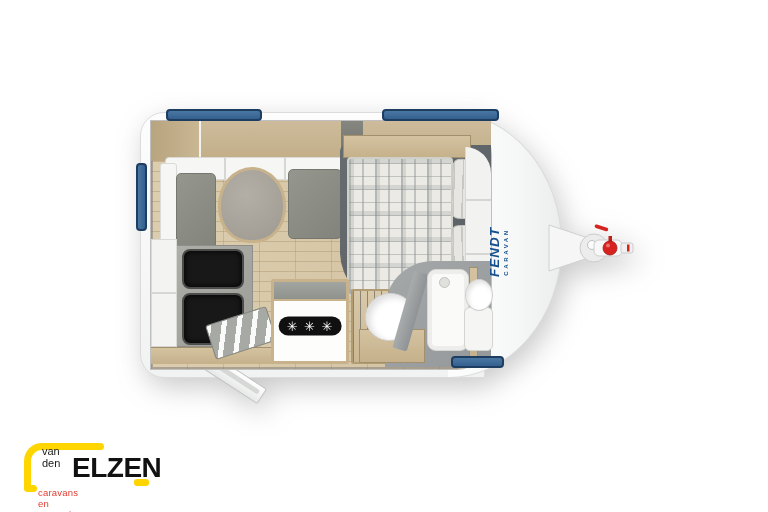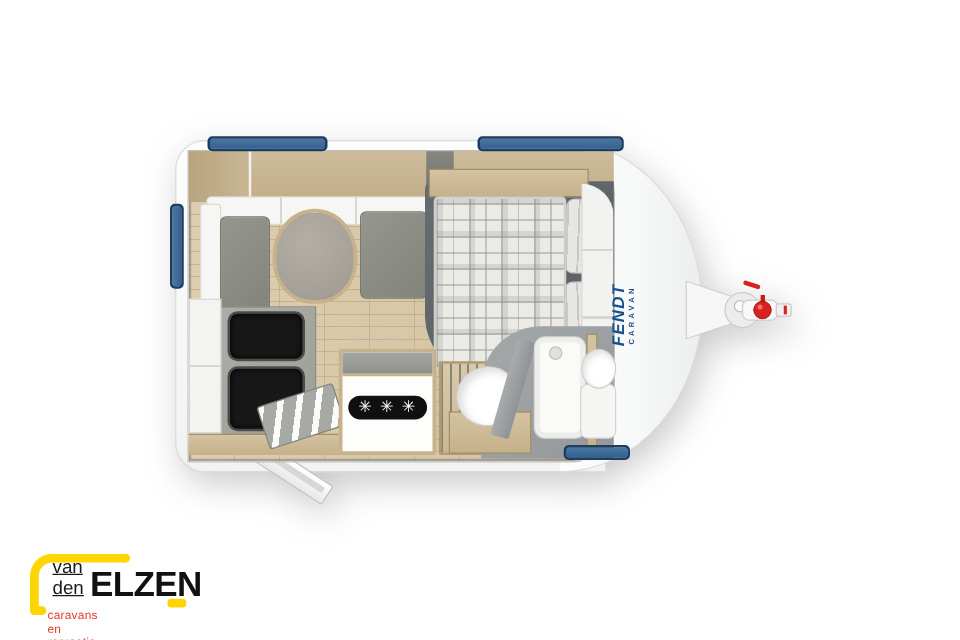--- a/index.html
+++ b/index.html
@@ -151,21 +151,21 @@
   .brand-sub  { font-size:6px; letter-spacing:2.6px; font-weight:bold; margin-top:1px; line-height:1; }
 
   
   .logo { position:absolute; left:0; top:0; }
   .logo-bracket { position:absolute; left:24px; top:443px; width:76px; height:47px;
     border-left:7px solid #ffd500; border-top:7px solid #ffd500; border-top-left-radius:18px; }
   .logo-cap-top { position:absolute; left:96px; top:443px; width:8px; height:7px;
     background:#ffd500; border-radius:4px; }
   .logo-foot { position:absolute; left:24px; top:485px; width:13px; height:7px;
     background:#ffd500; border-radius:0 4px 4px 4px; }
-  .logo-vandeden { position:absolute; left:42px; top:445px; font-size:15px; color:#1a1a1a;text-decoration:underline; }
+  .logo-vandeden { position:absolute; left:42px; top:445px; font-size:11px; color:#1a1a1a; }
   .logo-elzen { position:absolute; left:36px; top:452px; font-size:28px; font-weight:bold;
     letter-spacing:-.5px; color:#111111;margin-left:36px; }
   .logo-underscore { position:absolute; left:134px; top:479px; width:15px; height:7px;
     background:#ffd500; border-radius:3px; }
   .logo-subtitle { position:absolute; left:38px; top:487px; font-size:9.5px; letter-spacing:.2px;
     color:#e23c31; }
 </style>
 </head>
 <body>
 

